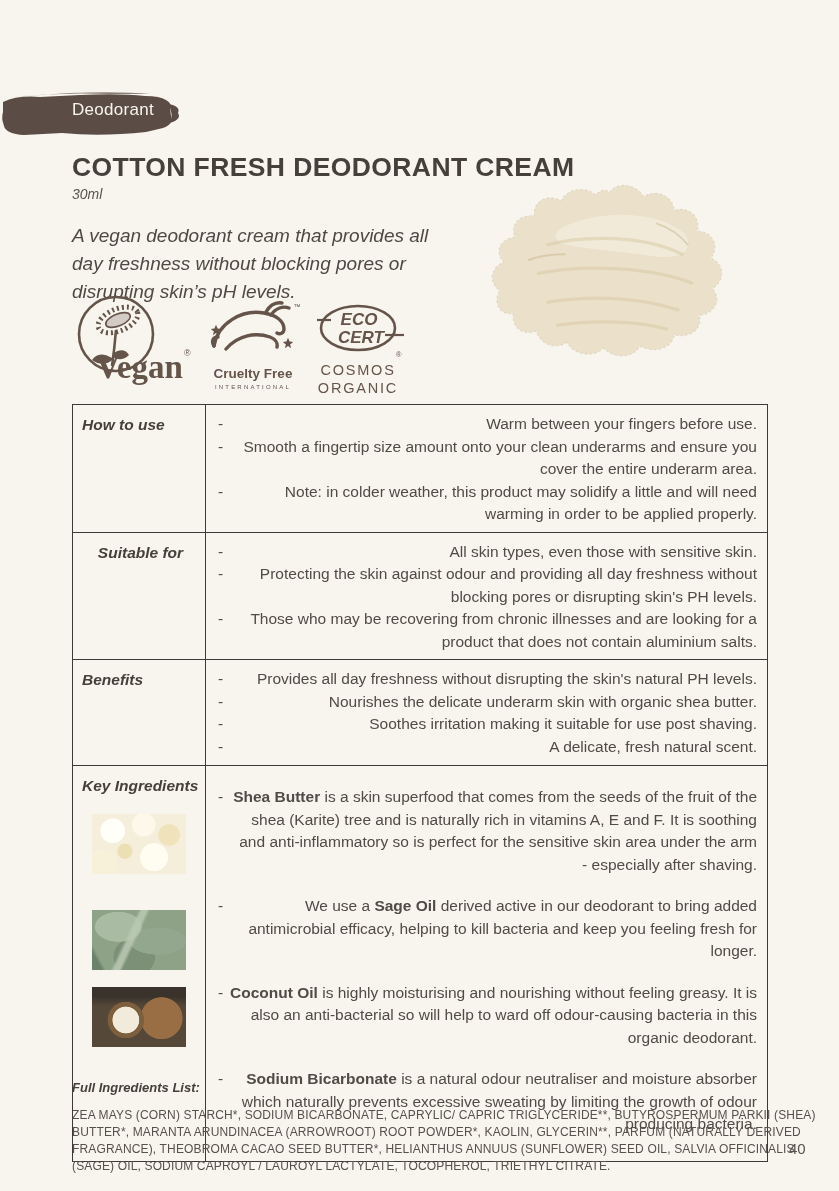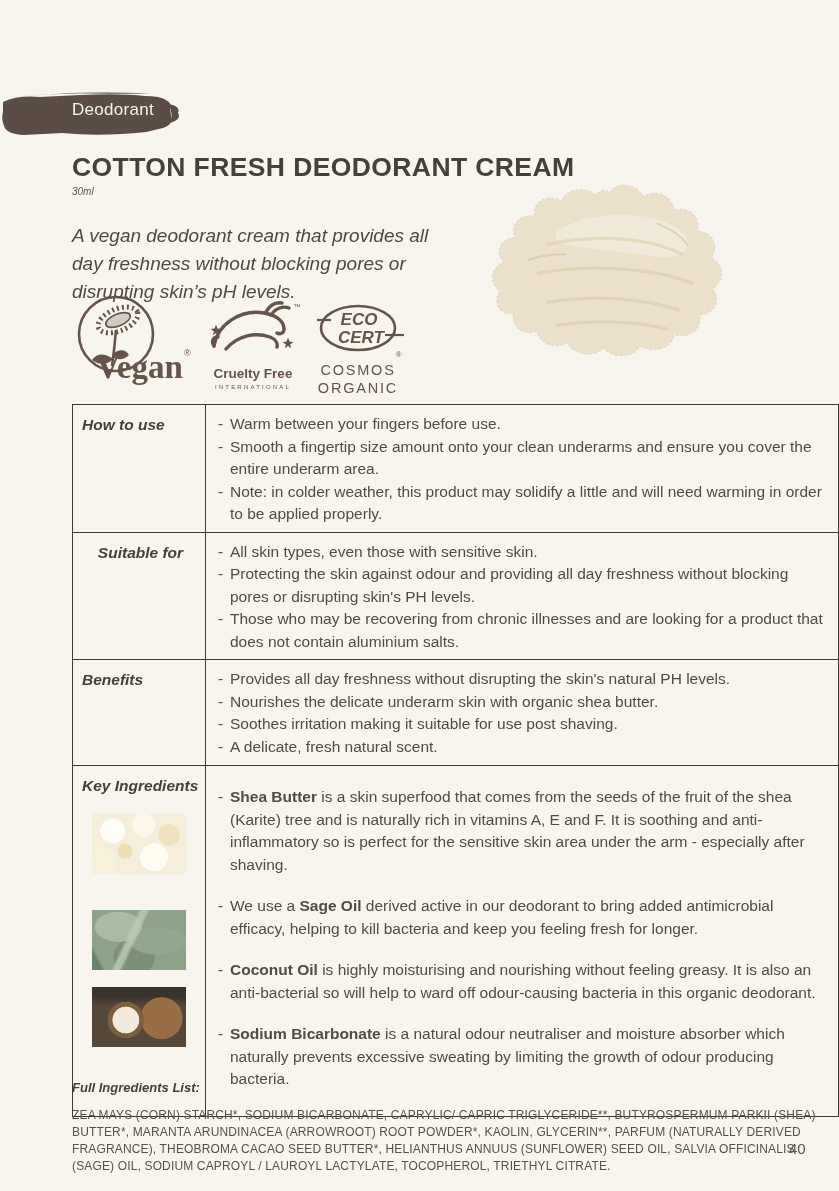--- a/index.html
+++ b/index.html
@@ -16,51 +16,51 @@
   
   .brush-wrap { left:0; top:90; top:90px; width:190px; height:48px; }
   .brush-svg { position:absolute; left:0; top:0; }
   .brush-label {
     position:absolute; left:72px; top:10px;
     color:#f8f5ee; font-size:17px; letter-spacing:.3px;
   }
 
   
   .title { left:72px; top:152px; font-size:26.5px; font-weight:bold; letter-spacing:.4px; color:#45403a; }
-  .volume { left:72px; top:186px; font-size:10px; font-style:italic; color:#59544d; }
+  .volume { left:72px; top:186px; font-size:14px; font-style:italic; color:#59544d; }
   .description {
     left:72px; top:222px; width:368px;
     font-size:19px; font-style:italic; line-height:28px; color:#4e4943;
   }
 
   
   .smear { left:448px; top:168px; }
 
   
   .badge { position:absolute; }
   .badge-vegan   { left:66px;  top:294px; }
   .badge-cruelty { left:204px; top:299px; }
   .badge-ecocert { left:315px; top:302px; }
   .badge svg text { fill:#655449; }
 
   
   .info-table {
     left:72px; top:404px;
-    border-collapse:collapse; table-layout:fixed; width:767px;
+    border-collapse:collapse; table-layout:fixed; width:696px;
     font-size:15.5px; line-height:22.5px; color:#504b45;
   }
   .info-table td { border:1.5px solid #3e3936; vertical-align:top; }
   .lbl {
     width:133px; padding:9px 6px 0 9px;
     font-style:italic; font-weight:bold; font-size:15.5px; color:#45403a;
   }
   .cnt { padding:8px 10px 6px 5px; }
   .bullet { display:flex; }
   .bullet::before { content:"-"; width:19px; flex:none; text-align:center; }
-  .btx { flex:1; }
+  .btx { flex:1;text-align:right; }
   .kbullet { margin-bottom:19px; }
   .kbullet-first { margin-top:12px; }
   .ing-img { width:94px; height:60px; margin-left:10px; }
   .img-shea {
     margin-top:16px;
     background:
       radial-gradient(circle at 22% 28%, #fffef8 0 14%, rgba(255,255,255,0) 15%),
       radial-gradient(circle at 55% 18%, #fdf8ea 0 16%, rgba(255,255,255,0) 17%),
       radial-gradient(circle at 82% 35%, #f0e2ba 0 12%, rgba(255,255,255,0) 13%),
       radial-gradient(circle at 35% 62%, #ecdfb4 0 10%, rgba(255,255,255,0) 11%),

